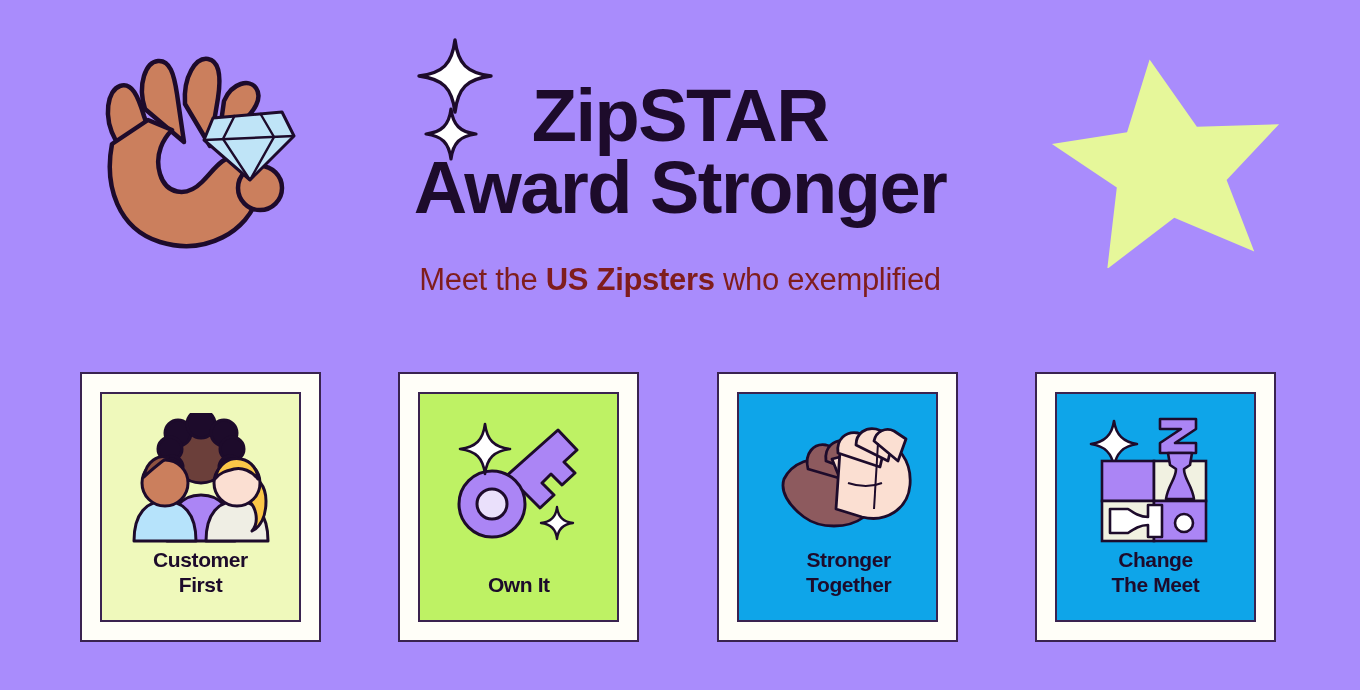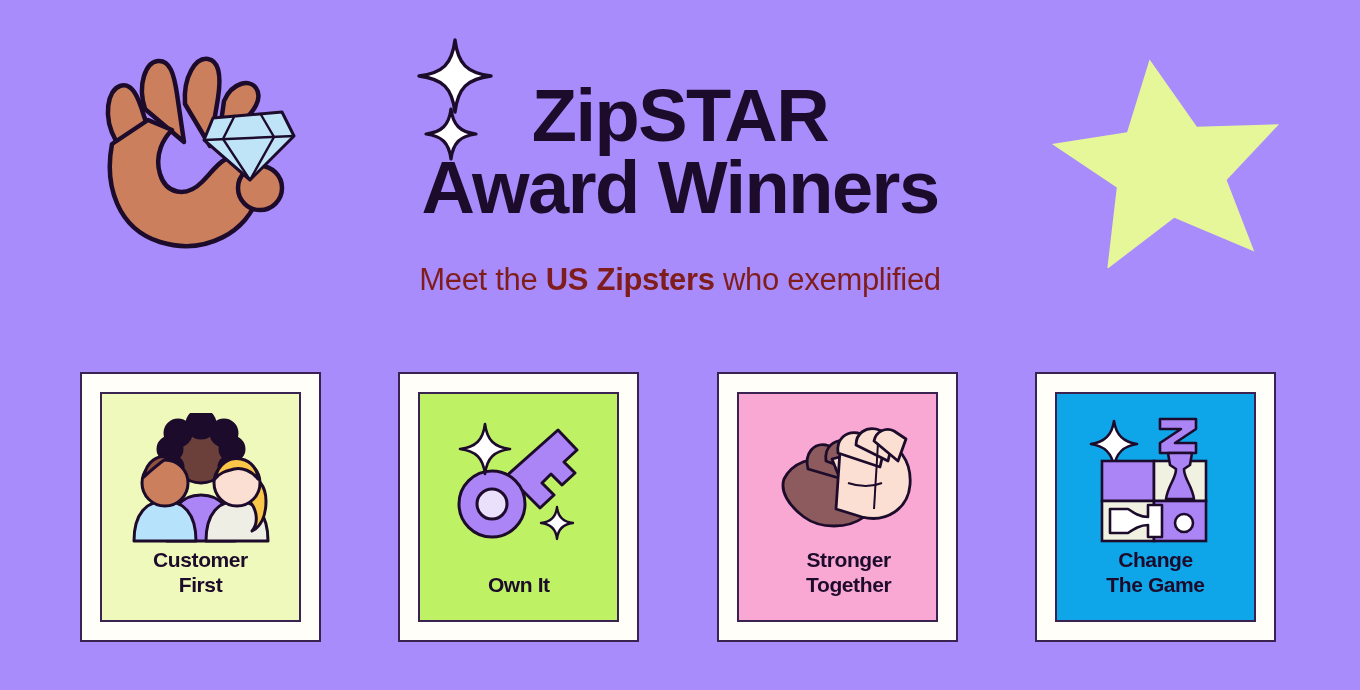--- a/index.html
+++ b/index.html
@@ -131,21 +131,21 @@
     color: #1d0b2b;
     font-weight: 900;
     font-size: 21px;
     line-height: 1.18;
     letter-spacing: -0.4px;
     padding: 0 6px;
   }
 
   .bg-lime  { background: #eff9bb; }
   .bg-lilac { background: #bef264; }
-  .bg-cream { background: #f9a8d4; padding-left: 23px; }
+  .bg-cream { background: #0ea5e9; padding-left: 23px; }
   .bg-blue  { background: #0ea5e9; }
 </style>
 </head>
 <body>
 
 <div class="stage">
 
   <div class="hand-diamond">
     <svg viewBox="0 0 230 215" width="230" height="215">
       <g stroke="#1d0b2b" stroke-width="4.5" stroke-linejoin="round" stroke-linecap="round">
@@ -180,21 +180,21 @@
   </div>
 
   <div class="sparkle-sm">
     <svg viewBox="0 0 54 54" width="54" height="54">
       <path d="M27 2 C29 18 36 25 52 27 C36 29 29 36 27 52 C25 36 18 29 2 27 C18 25 25 18 27 2 Z" fill="#ffffff" stroke="#1d0b2b" stroke-width="3.2" stroke-linejoin="round"></path>
     </svg>
   </div>
 
   <div class="headline">
     <span class="l1">ZipSTAR</span>
-    <span class="l2">Award Winners</span>
+    <span class="l2">Award Stronger</span>
   </div>
 
   <div class="subhead">
     <div><span>Meet the </span><b>US Zipsters</b><span> who exemplified</span></div>
   </div>
 
   <div class="cards">
 
     <div class="card">
       <div class="card-inner bg-lime">
@@ -289,19 +289,19 @@
             </g>
             <g stroke="#1d0b2b" stroke-width="2.6" stroke-linejoin="round">
               <path d="M88 40 L112 40 L110 52 L104 56 C104 66 112 72 114 86 L86 86 C88 72 96 66 96 56 L90 52 Z" fill="#ab85f5"></path>
               <path d="M30 96 L48 96 C54 100 60 104 68 104 L68 92 L82 92 L82 124 L68 124 L68 112 C60 112 54 116 48 120 L30 120 Z" fill="#ffffff"></path>
               <circle cx="104" cy="110" r="9" fill="#ffffff"></circle>
             </g>
           </svg>
         </div>
         <div class="card-label">
           <div>Change</div>
-          <div>The Game</div>
+          <div>The Meet</div>
         </div>
       </div>
     </div>
 
   </div>
 </div>
 
 </body></html>

